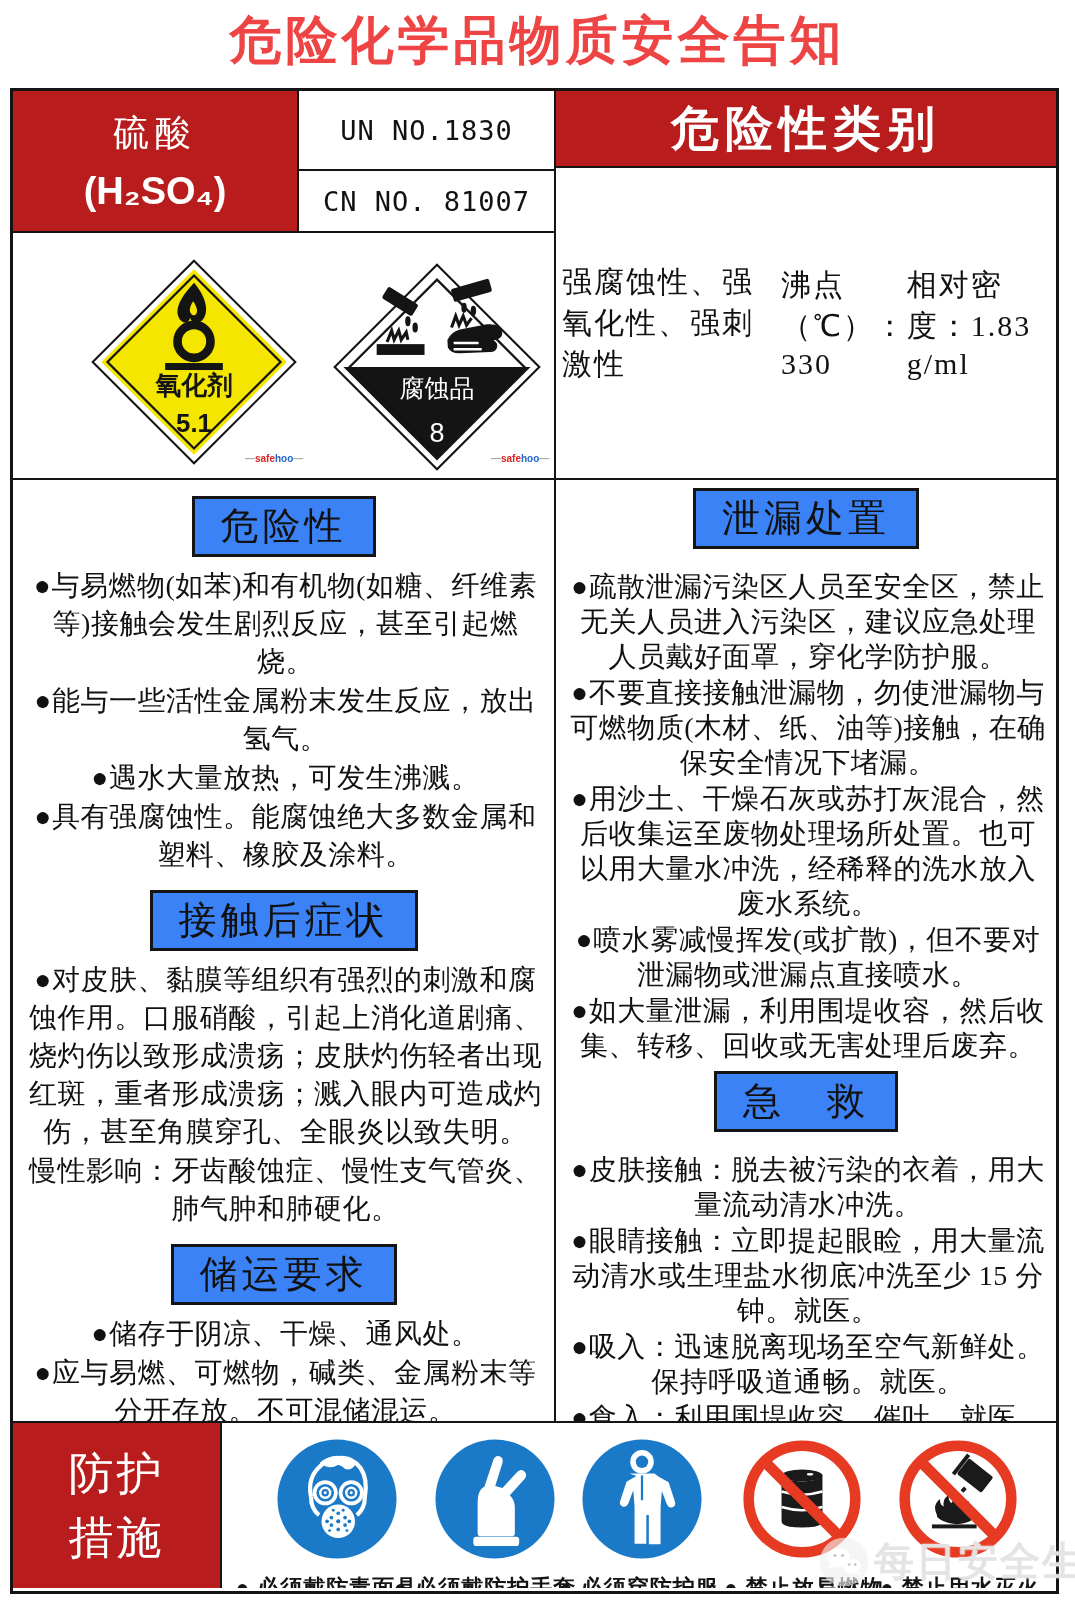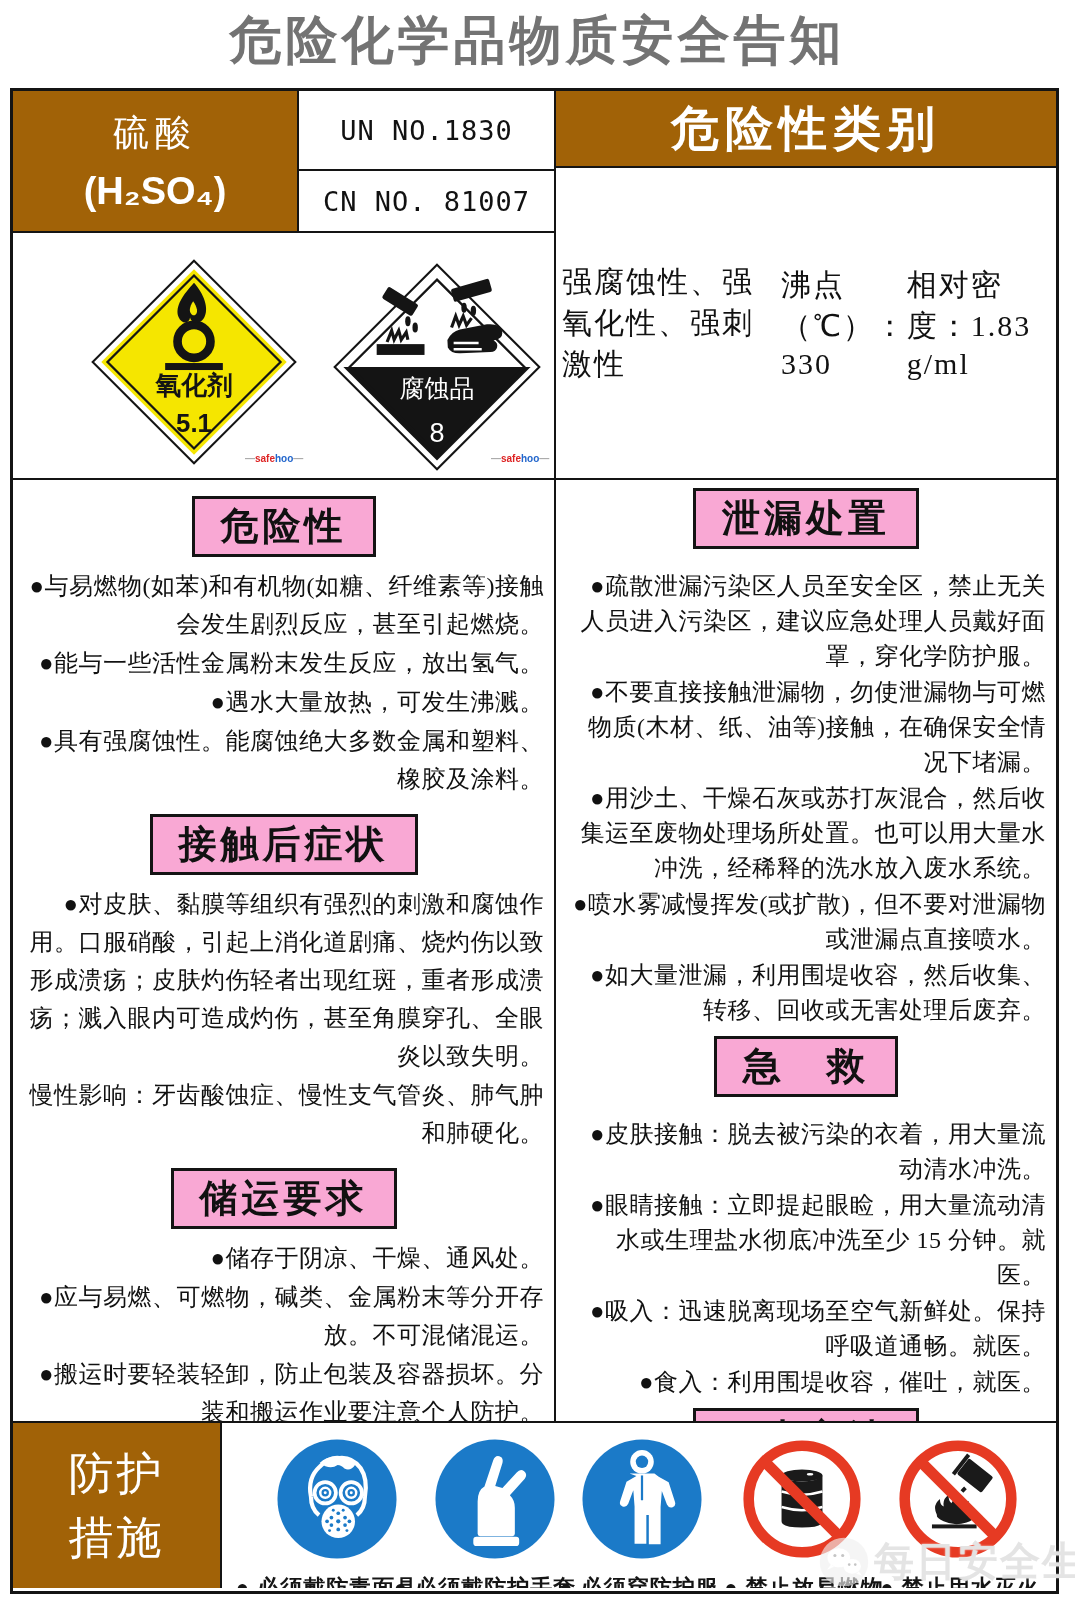--- a/index.html
+++ b/index.html
@@ -1,24 +1,24 @@
 <!DOCTYPE html>
 <html><head>
 <meta charset="utf-8">
 <style>
   html,body{margin:0;padding:0;}
   body{width:1075px;height:1600px;background:#fff;position:relative;overflow:hidden;
        font-family:"Liberation Serif",serif;color:#111;}
   .page-title{position:absolute;left:0;top:6px;width:1075px;text-align:center;
        font-family:"Liberation Sans",sans-serif;font-weight:700;font-size:52px;
-       letter-spacing:4px;color:#737373;}
+       letter-spacing:4px;color:#ef4444;}
   .table{position:absolute;left:10px;top:88px;width:1049px;height:1506px;
        border:3px solid #141414;box-sizing:border-box;background:#fff;}
   .cell{position:absolute;box-sizing:border-box;overflow:hidden;}
-  .red{background:#a16207;}
+  .red{background:#b91c1c;}
   .bline{border-bottom:2px solid #141414;}
   .rline{border-right:2px solid #141414;}
 
   .c-name{left:0;top:0;width:286px;height:142px;display:flex;flex-direction:column;
        align-items:center;justify-content:center;color:#fff;}
   .chem-name{font-size:36px;letter-spacing:6px;}
   .chem-formula{font-family:"Liberation Sans",sans-serif;font-weight:700;font-size:38px;margin-top:12px;}
   .c-un{left:286px;top:0;width:257px;height:80px;}
   .c-cn{left:286px;top:80px;width:257px;height:62px;}
   .idcell{display:flex;align-items:center;justify-content:center;
@@ -30,26 +30,26 @@
        justify-content:space-evenly;align-items:center;font-size:30px;letter-spacing:2px;
        padding:4px 6px;}
   .c-diamonds{left:0;top:142px;width:543px;height:247px;}
   .c-left-main{left:0;top:389px;width:543px;height:943px;}
   .c-right-main{left:543px;top:389px;width:500px;height:943px;}
   .c-ppe-label{left:0;top:1332px;width:209px;height:165px;display:flex;flex-direction:column;
        align-items:center;justify-content:center;color:#fff;
        font-family:"Liberation Sans",sans-serif;font-size:45px;letter-spacing:3px;line-height:64px;}
   .c-ppe-icons{left:209px;top:1332px;width:834px;height:165px;}
 
-  .stitle{width:max-content;margin:16px auto 10px;border:3px solid #141414;background:#f9a8d4;
-       padding:2px 26px;font-family:"Liberation Sans",sans-serif;font-weight:700;
+  .stitle{width:max-content;margin:16px auto 10px;border:3px solid #141414;background:#3b82f6;
+       padding:2px 26px;font-family:"Liberation Sans",sans-serif;font-weight:400;
        font-size:38px;letter-spacing:4px;}
   .c-right-main .stitle{margin:8px auto 20px;}
-  .sec p{margin:1px 4px;padding:0 6px 0 10px;font-size:24px;line-height:38px;
-       letter-spacing:0.5px;text-align:right;}
+  .sec p{margin:1px 4px;padding:0 6px 0 10px;font-size:28px;line-height:38px;
+       letter-spacing:0.5px;text-align:center;}
   .c-right-main .sec p{line-height:35px;}
 
   .placard{position:absolute;}
   .pl-oxidizer{left:78px;top:26px;}
   .pl-corrosive{left:320px;top:30px;}
   .safehoo{position:absolute;font-family:"Liberation Sans",sans-serif;font-size:10px;
        font-weight:700;color:#aaa;letter-spacing:0;}
   .safehoo .sfr{color:#d22;}
   .safehoo .sfb{color:#26c;}
   .sf1{left:232px;top:220px;} .sf2{left:478px;top:220px;}

